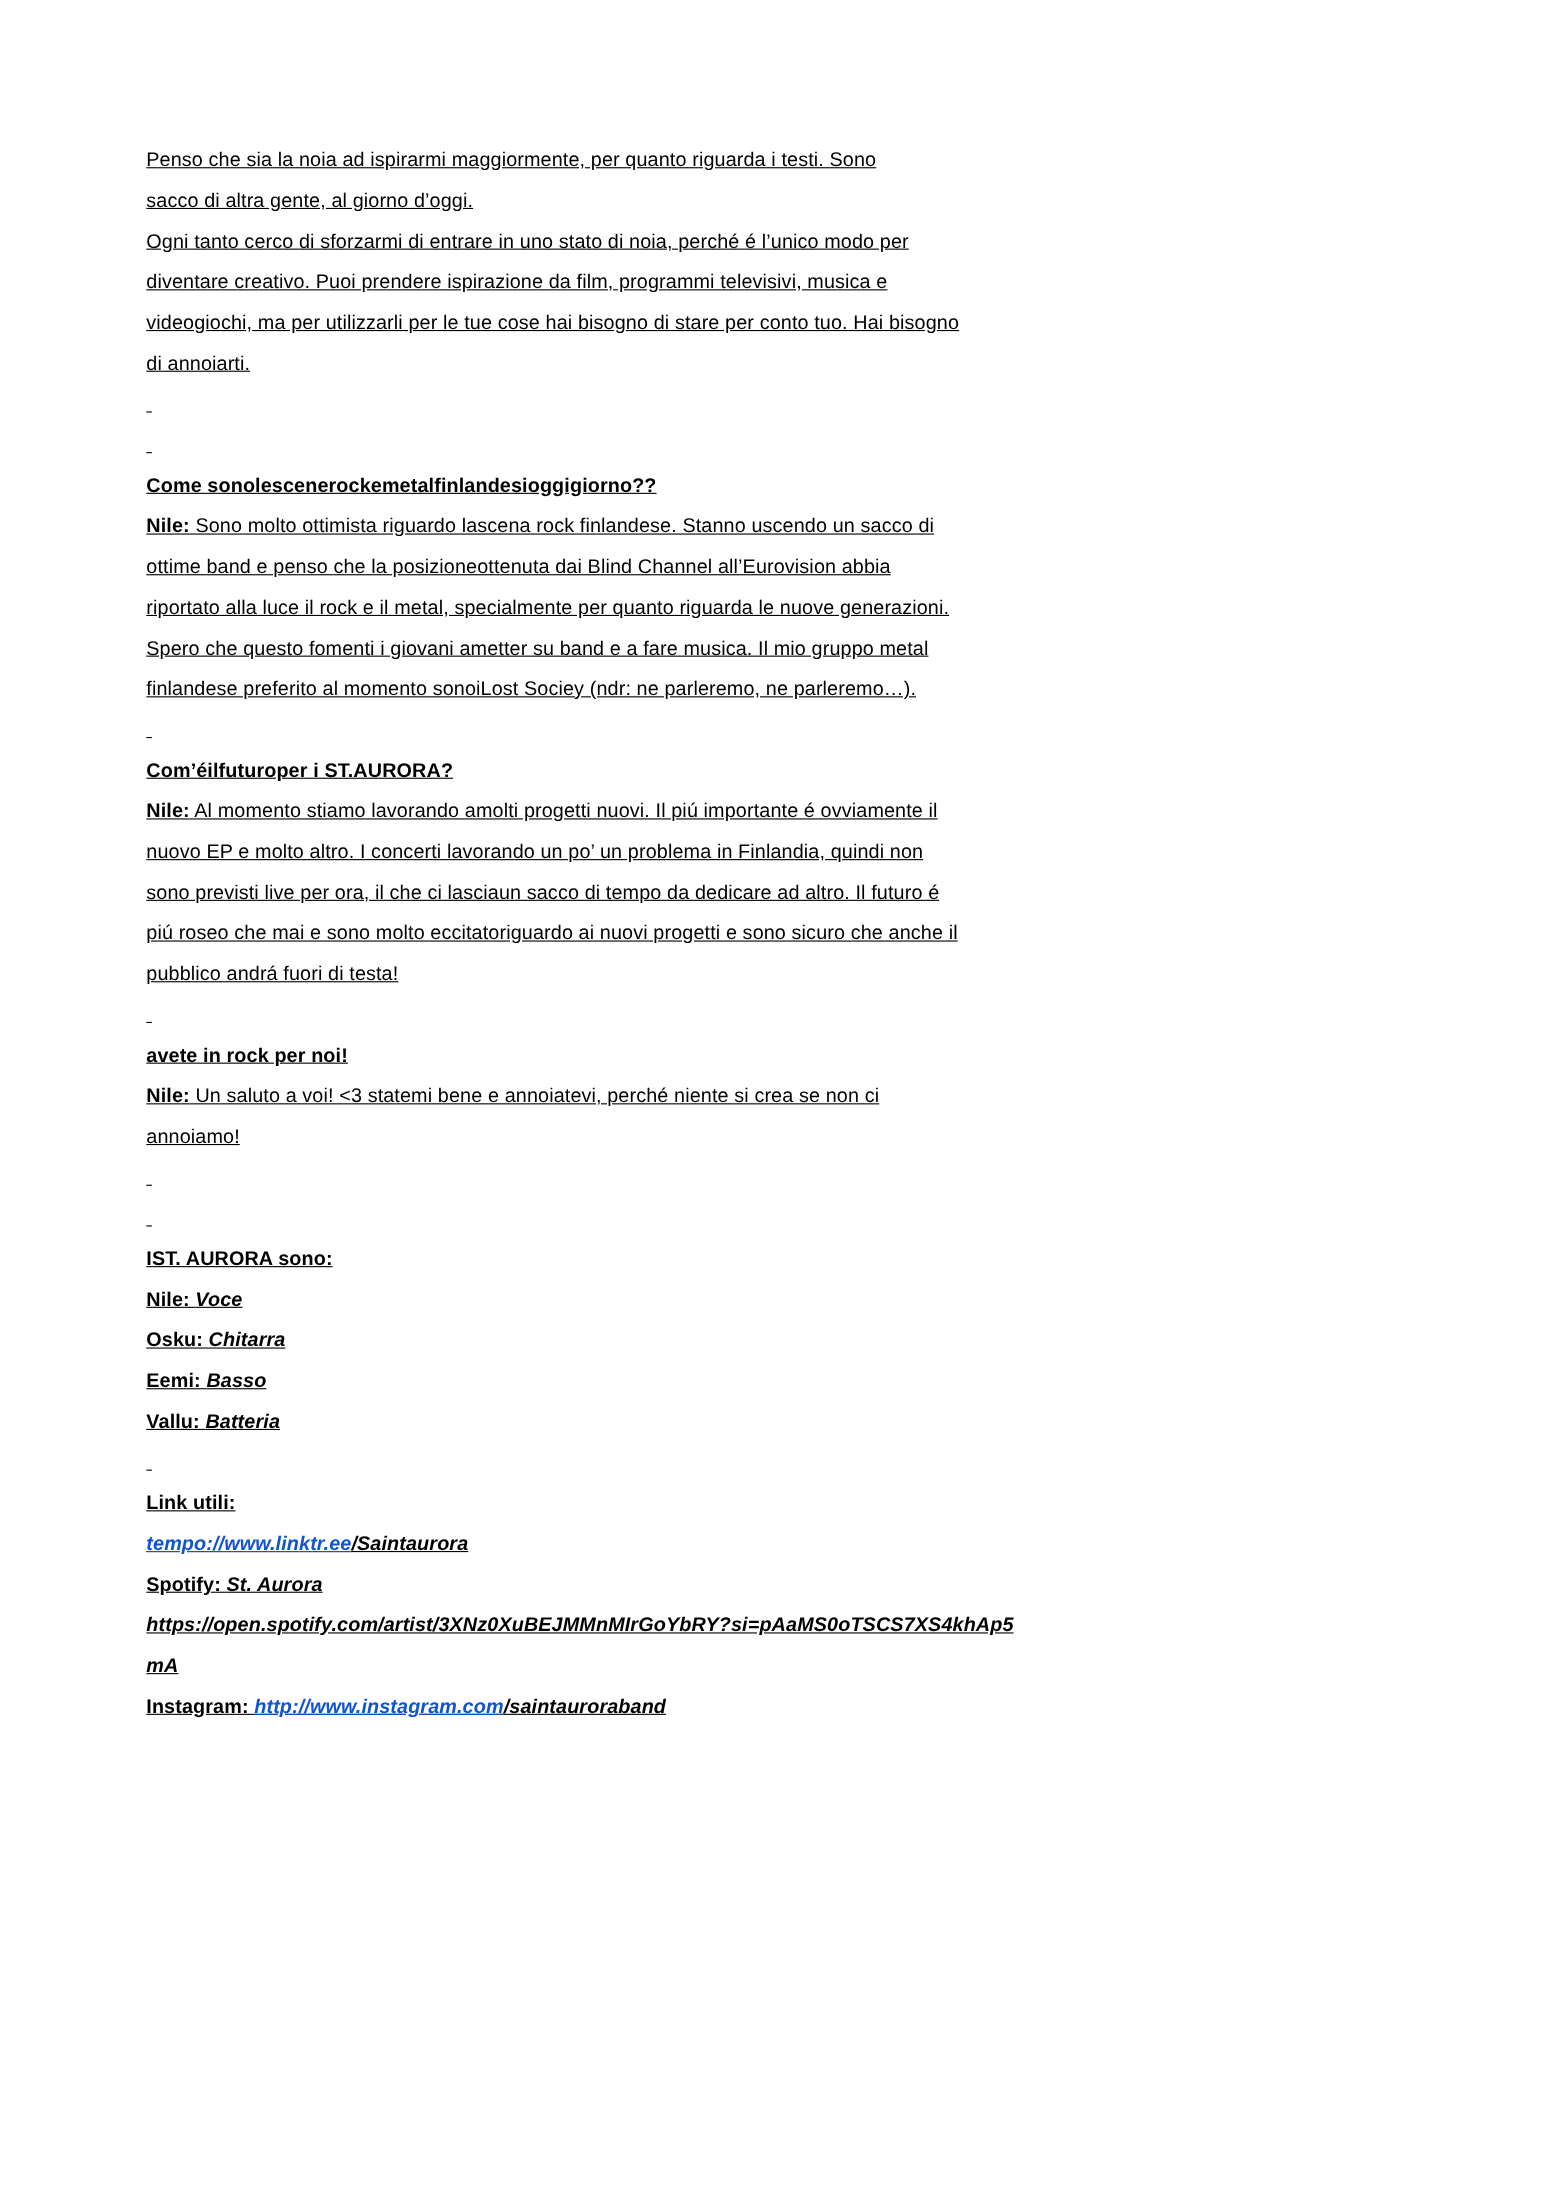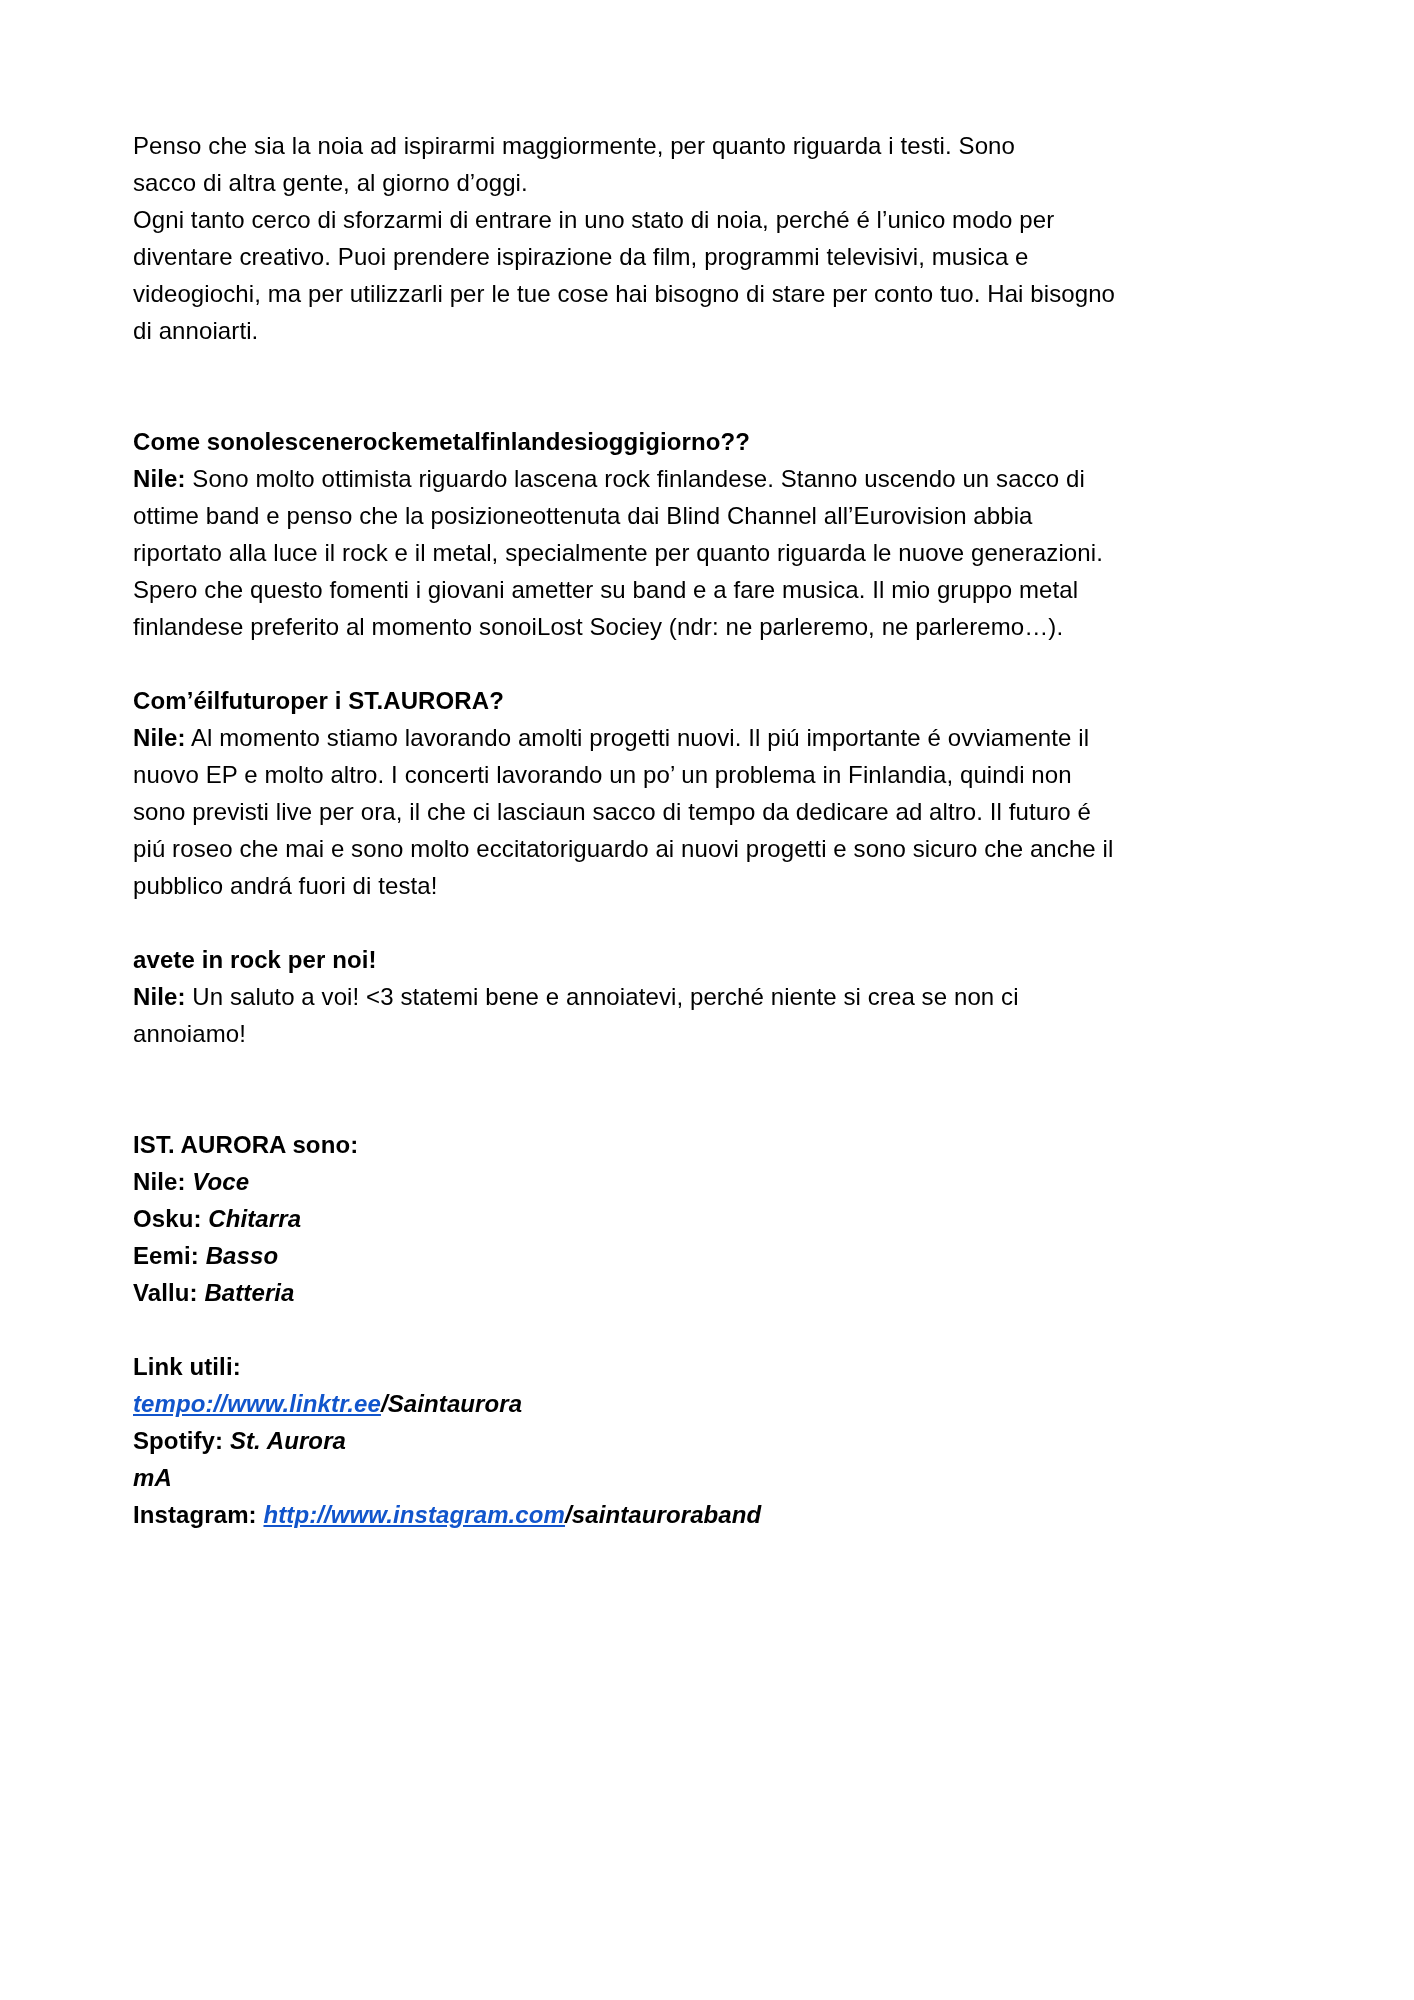--- a/index.html
+++ b/index.html
@@ -15,24 +15,25 @@
     overflow: hidden;
   }
   .page {
     box-sizing: border-box;
     width: 1414px;
     height: 2000px;
     padding: 127px 120px 0 133px;
     background: #ffffff;
   }
   .line {
-    font-size: 24px;
+    font-size: 18px;
     line-height: 37px;
     white-space: pre-wrap;
     letter-spacing: 0.1px;
+    text-decoration: underline;
   }
   .run { font-weight: 400; font-style: normal; }
   .run.bold { font-weight: 700; }
   .run.italic { font-style: italic; }
   .run.link {
     color: var(--link-color, #1155cc);
     text-decoration: underline;
     cursor: pointer;
   }
 </style>
@@ -69,15 +70,16 @@
     <div class="line">&nbsp;</div>
     <div class="line"><span class="run bold">IST. AURORA sono:</span></div>
     <div class="line"><span class="run bold">Nile: </span><span class="run bold italic">Voce</span></div>
     <div class="line"><span class="run bold">Osku: </span><span class="run bold italic">Chitarra</span></div>
     <div class="line"><span class="run bold">Eemi: </span><span class="run bold italic">Basso</span></div>
     <div class="line"><span class="run bold">Vallu: </span><span class="run bold italic">Batteria</span></div>
     <div class="line">&nbsp;</div>
     <div class="line"><span class="run bold">Link utili:</span></div>
     <div class="line"><span class="run bold italic link">tempo://www.linktr.ee</span><span class="run bold italic">/Saintaurora</span></div>
     <div class="line"><span class="run bold">Spotify: </span><span class="run bold italic">St. Aurora</span></div>
+    <div class="line"><span class="run bold italic">https://open.spotify.com/artist/3XNz0XuBEJMMnMIrGoYbRY?si=pAaMS0oTSCS7XS4khAp5</span></div>
     <div class="line"><span class="run bold italic">mA</span></div>
     <div class="line"><span class="run bold">Instagram: </span><span class="run bold italic link">http://www.instagram.com</span><span class="run bold italic">/saintauroraband</span></div>
   </div>
 
 </body></html>

